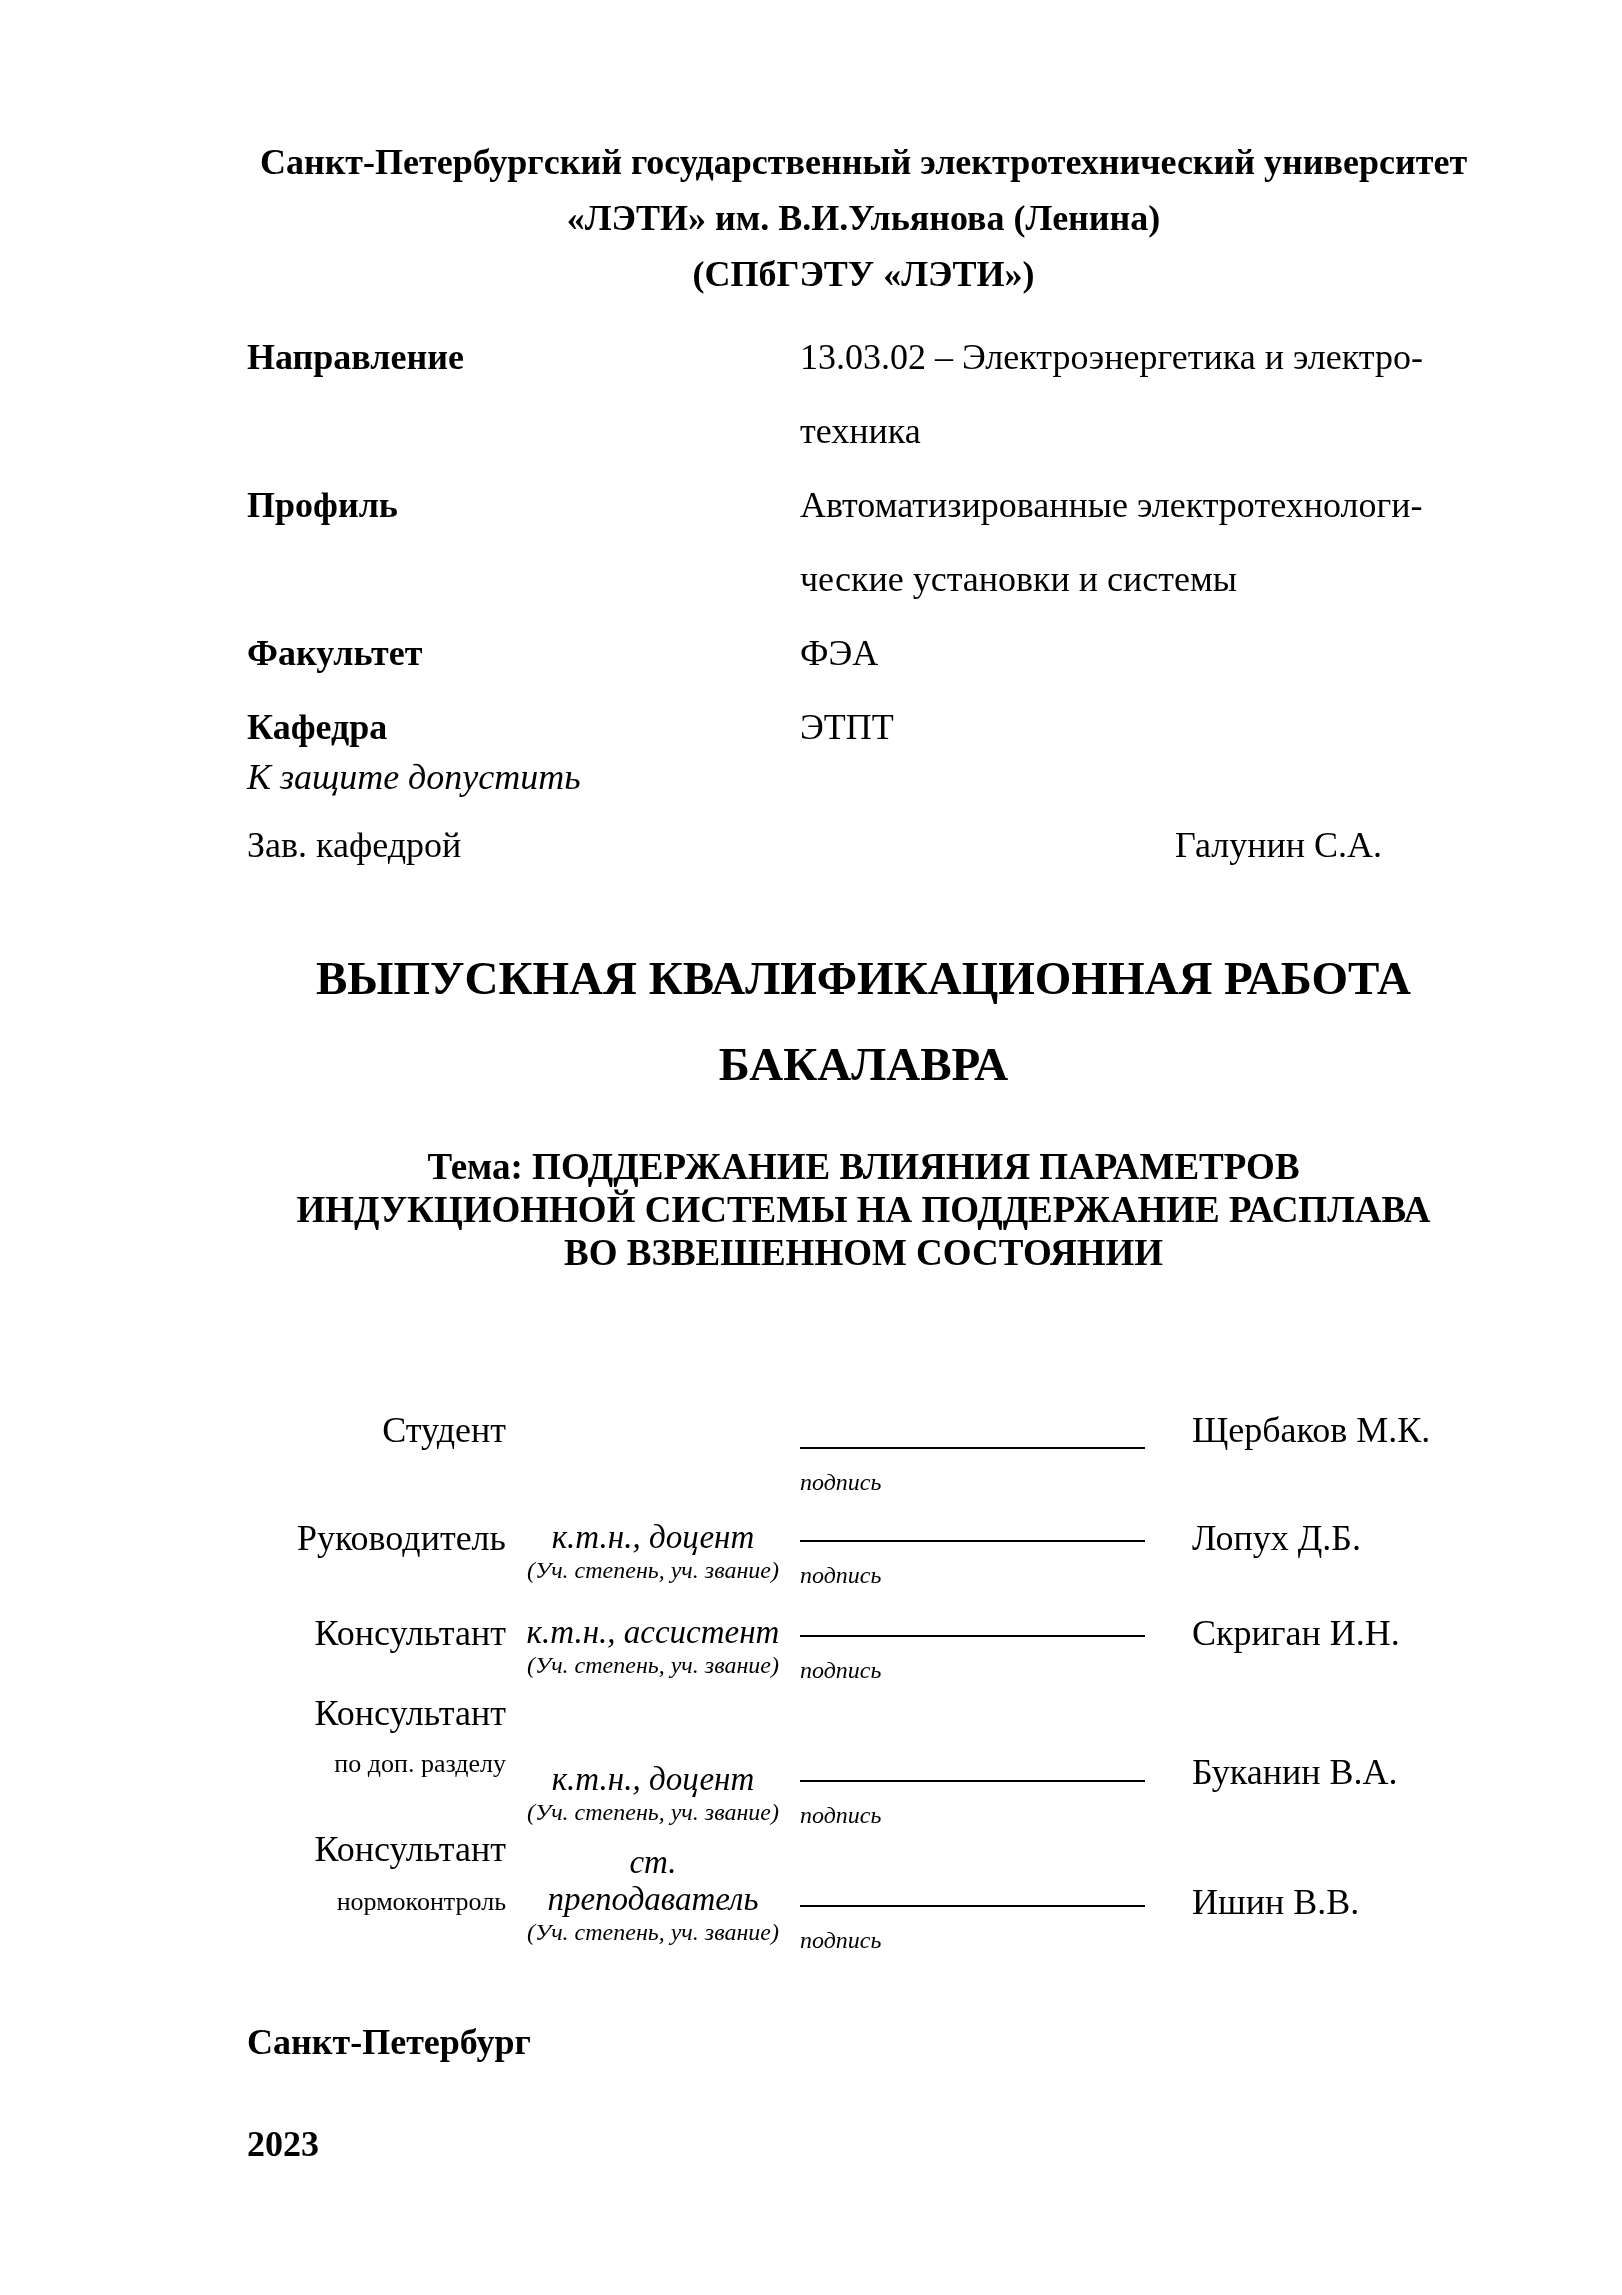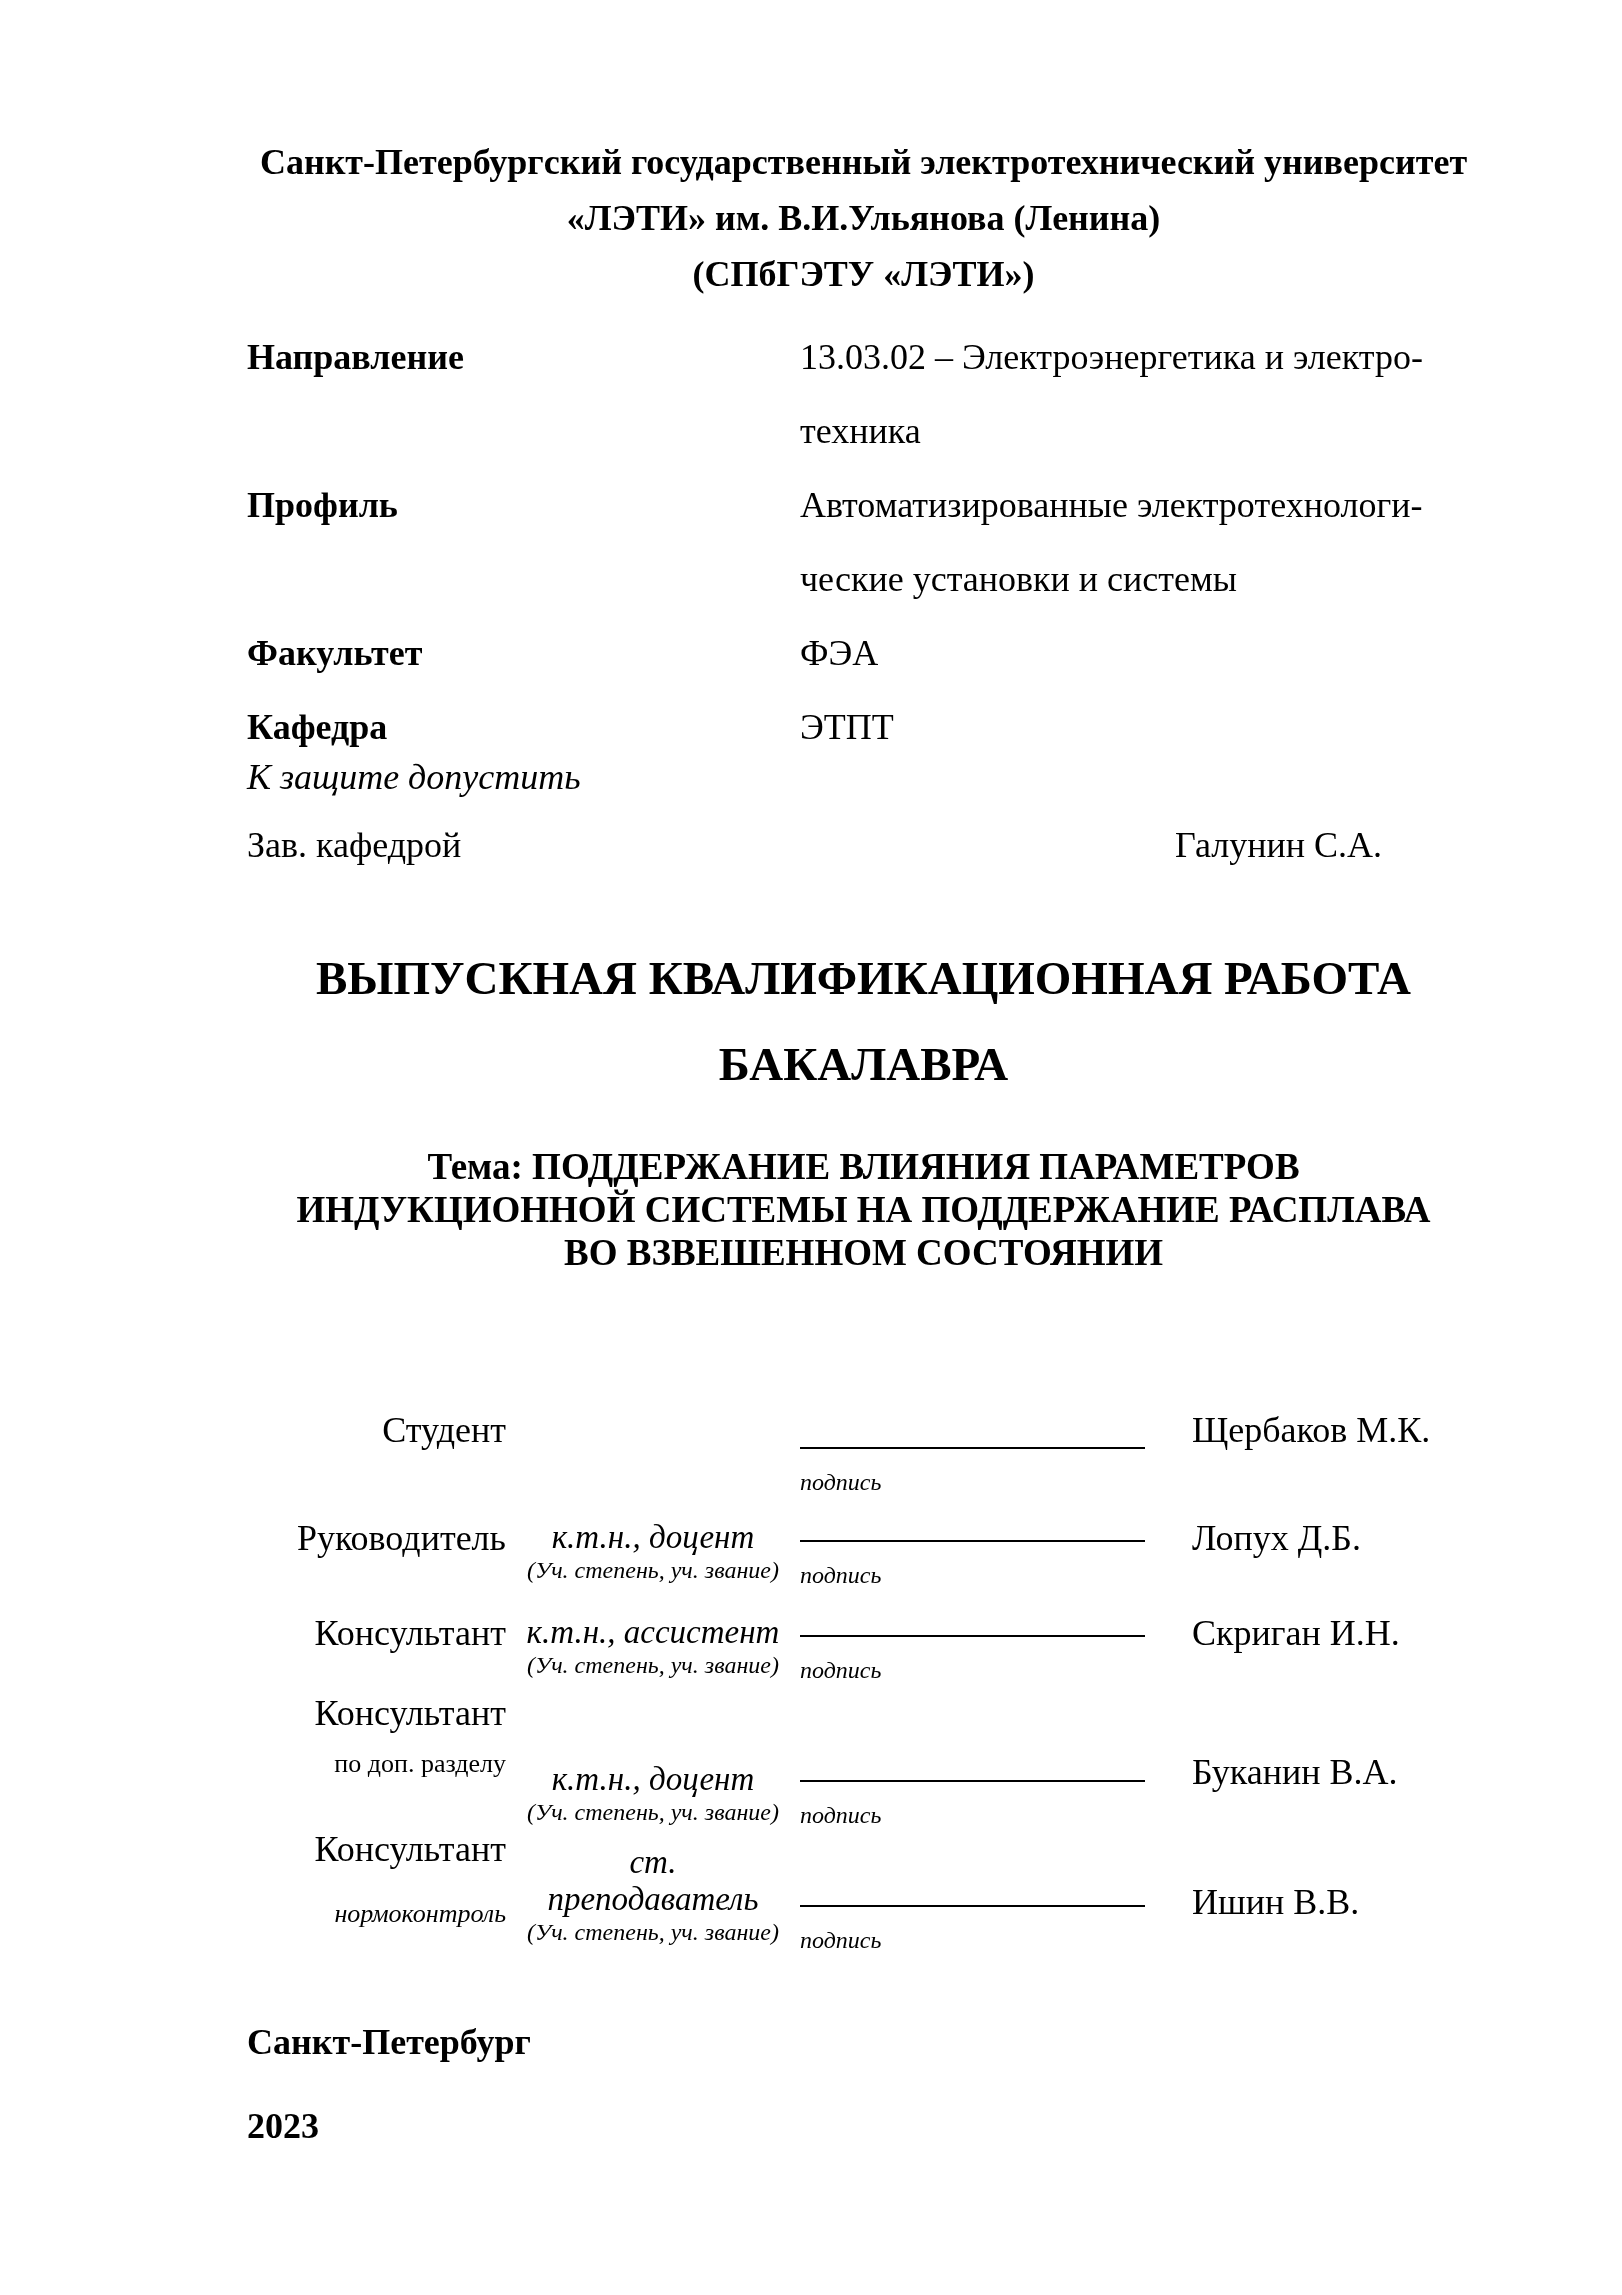--- a/index.html
+++ b/index.html
@@ -50,28 +50,28 @@
   .sig-rule { height:0; border-bottom:2.4px solid #000; }
   .sig-caption { font-style:italic; font-size:24px; line-height:28px; margin-top:19px; }
   .sig-name { margin-left:47px; line-height:39px; white-space:nowrap; }
 
   .mt-qual-r1 { margin-top:36px; }
   .mt-rule-r23 { margin-top:21px; }
   .r4-qual { margin-top:67px; }
   .r4-rule { margin-top:86px; }
   .r4-name { margin-top:59px; }
   .r4-role2 { margin-top:13.3px; }
-  .r5-role2 { margin-top:27px;font-style:italic; }
+  .r5-role2 { margin-top:15px; }
   .r5-qual { margin-top:14px; }
   .r5-rule { margin-top:75px; }
   .r5-name { margin-top:53px; }
 
   
   .footer { top:2021px; text-align:left; font-size:36px; line-height:43px;font-weight:bold; }
-  .footer-year { margin-top:41px; }
+  .footer-year { margin-top:59px; }
 </style>
 </head>
 <body>
 
 <div class="page">
 
   <div class="content-col uni-header">
     <div>Санкт-Петербургский государственный электротехнический университет</div>
     <div>«ЛЭТИ» им. В.И.Ульянова (Ленина)</div>
     <div>(СПбГЭТУ «ЛЭТИ»)</div>

